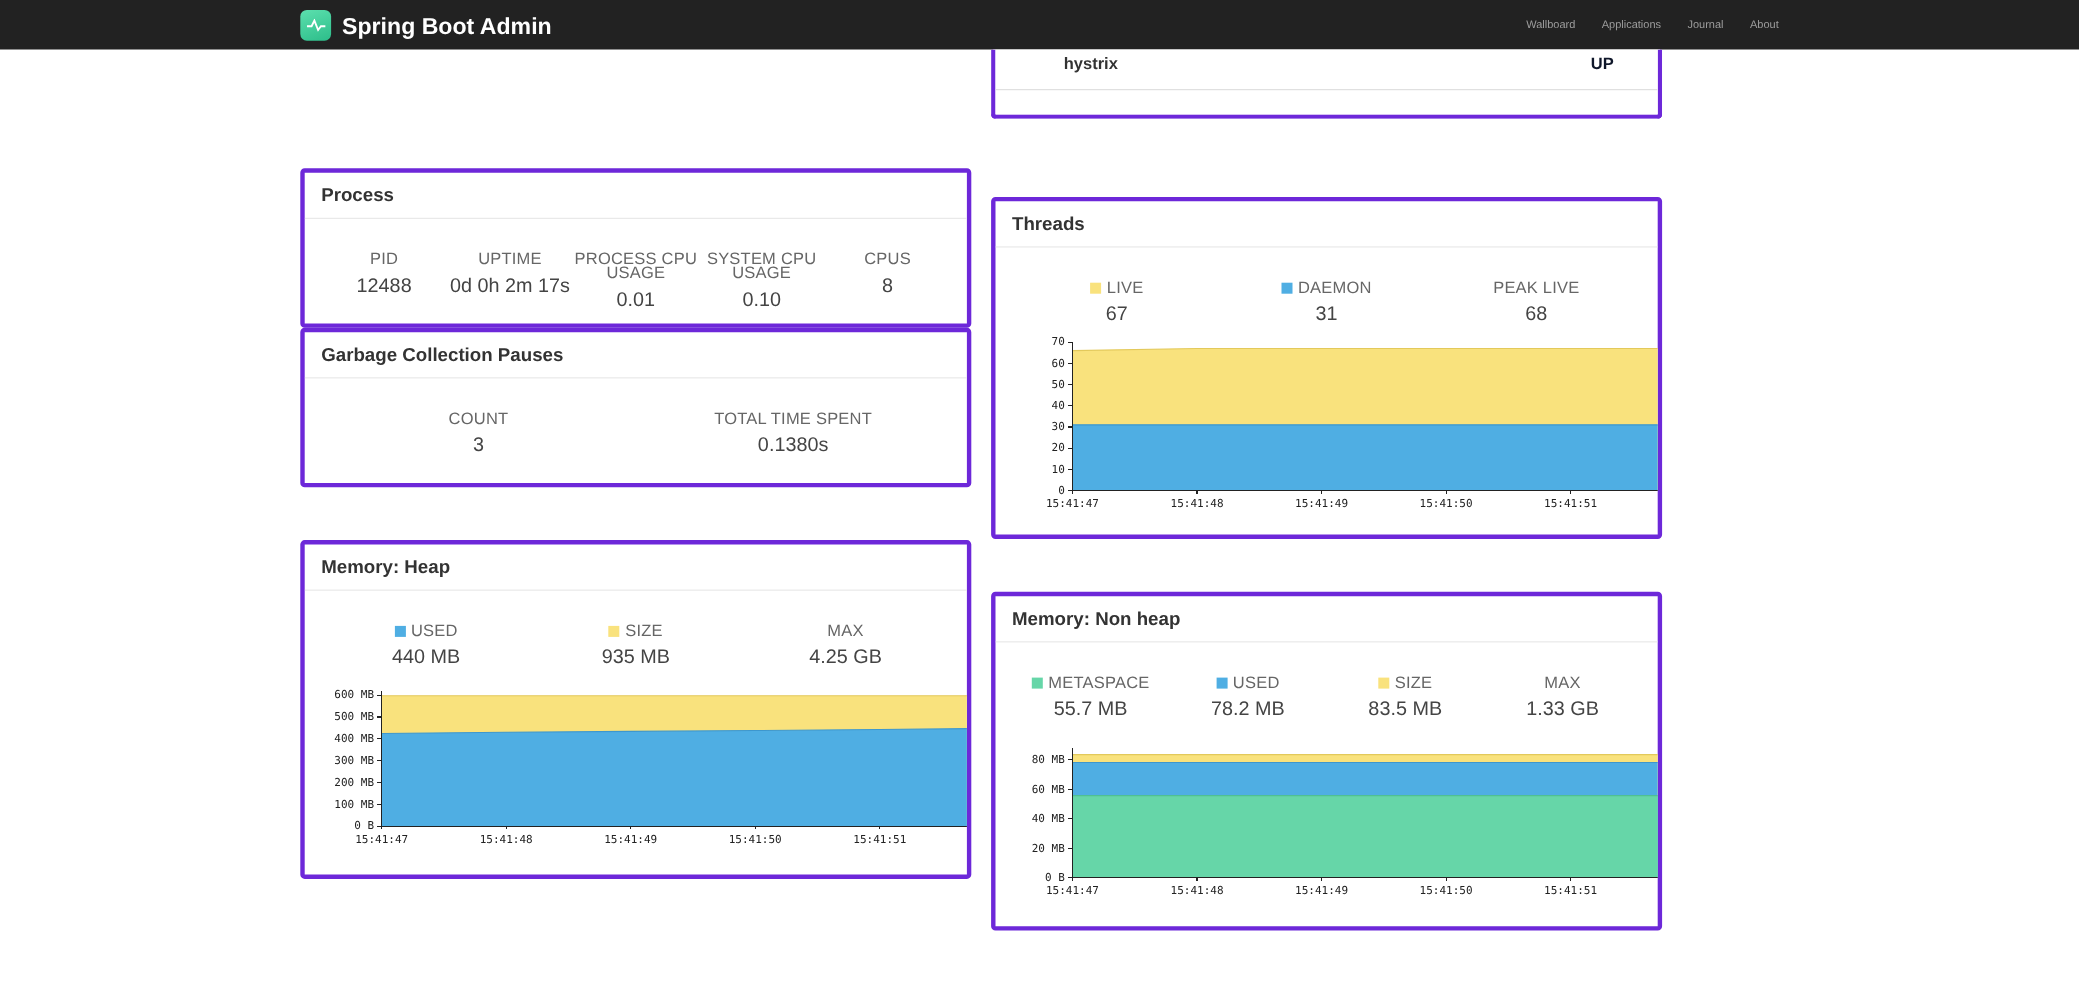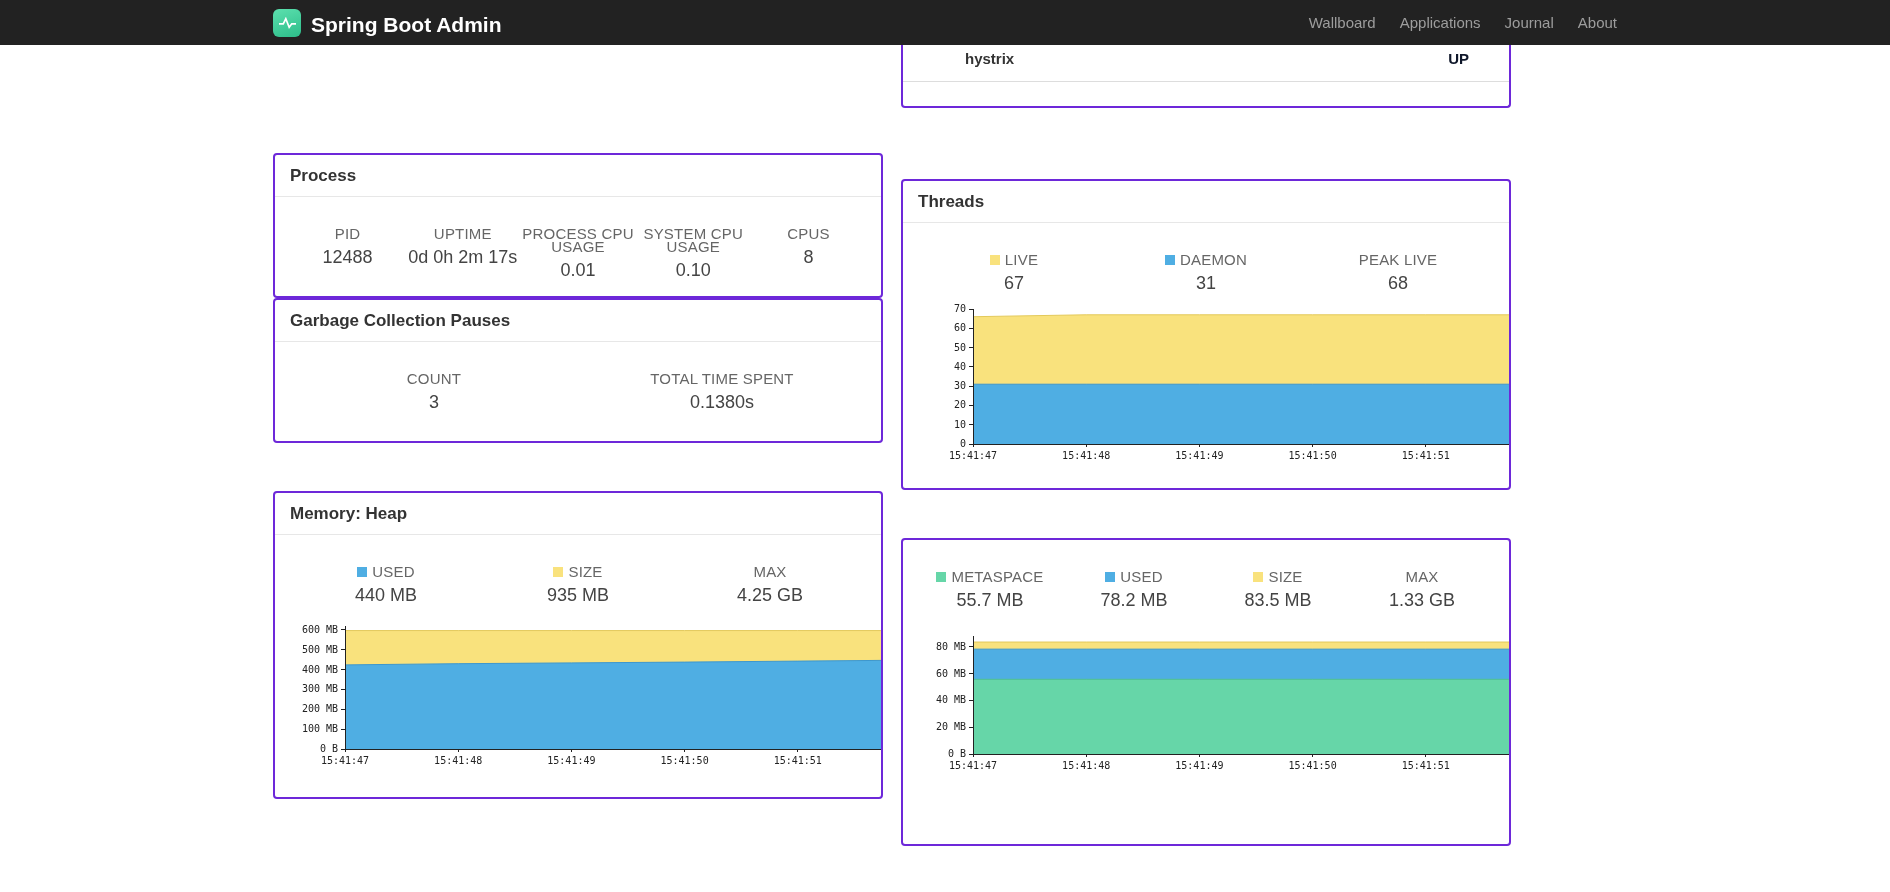--- a/index.html
+++ b/index.html
@@ -5,30 +5,30 @@
   *{box-sizing:border-box}
   html,body{margin:0;padding:0}
   body{width:1890px;height:892px;background:#fff;font-family:"Liberation Sans",sans-serif;color:#333;overflow:hidden}
 
   
   .navbar{height:45px;background:#222}
   .nav-inner{width:1374px;height:100%;margin:0 auto;padding:0 15px;display:flex;align-items:center}
   .brand{display:flex;align-items:flex-end;gap:10px;color:#fff;font-size:21px;font-weight:bold;cursor:pointer}
   .logo{width:28px;height:28px;border-radius:6px;background:linear-gradient(160deg,#5ce0ae,#2dbd8a);display:flex;align-items:center;justify-content:center;flex:none}
   .nav-links{margin-left:auto;display:flex}
-  .nav-link{color:#9d9d9d;font-size:15px;padding:0 12px;cursor:pointer}
+  .nav-link{color:#9d9d9d;font-size:10px;padding:0 12px;cursor:pointer}
   .nav-link:last-child{padding-right:0}
 
   
   .container{width:1374px;margin:0 auto;padding:0 15px}
   .columns{display:flex;gap:18px}
   .col{width:610px;flex:none}
 
   
-  .panel{background:#fff;border:2px solid #6d28d9;border-radius:4px;overflow:hidden}
+  .panel{background:#fff;border:4px solid #6d28d9;border-radius:4px;overflow:hidden}
   .panel-heading{padding:10px 15px;font-size:17px;line-height:21px;font-weight:bold;color:#333;border-bottom:1px solid #e7e7e7}
   .panel-body{padding:30px 15px 15px}
   .panel-hystrix{height:63px;border-top:none;border-radius:0 0 4px 4px}
   .panel-process{margin-top:108px;height:145px}
   .panel-gc{height:145px}
   .panel-threads{margin-top:71px;height:311px}
   .panel-heap{margin-top:48px;height:308px}
   .panel-nonheap{margin-top:48px;height:308px}
 
   
@@ -233,20 +233,21 @@
                 <line x1="394.6" y1="143" x2="394.6" y2="146" stroke="#222" stroke-width="1" shape-rendering="crispEdges"></line>
                 <text x="394.6" y="158" text-anchor="middle">15:41:50</text>
                 <line x1="507.8" y1="143" x2="507.8" y2="146" stroke="#222" stroke-width="1" shape-rendering="crispEdges"></line>
                 <text x="507.8" y="158" text-anchor="middle">15:41:51</text>
                 <line x1="621" y1="143" x2="621" y2="146" stroke="#222" stroke-width="1" shape-rendering="crispEdges"></line>
               </svg></div>
         </div>
       </div>
 
       <div class="panel panel-nonheap">
+        <div class="panel-heading">Memory: Non heap</div>
         <div class="panel-body">
           <div class="metrics">
               <div class="metric">
                 <div class="metric-label"><span class="swatch" style="background: rgb(102, 214, 168);"></span>METASPACE</div>
                 <div class="metric-value">55.7 MB</div>
               </div>
               <div class="metric">
                 <div class="metric-label"><span class="swatch" style="background: rgb(79, 174, 227);"></span>USED</div>
                 <div class="metric-value">78.2 MB</div>
               </div>

